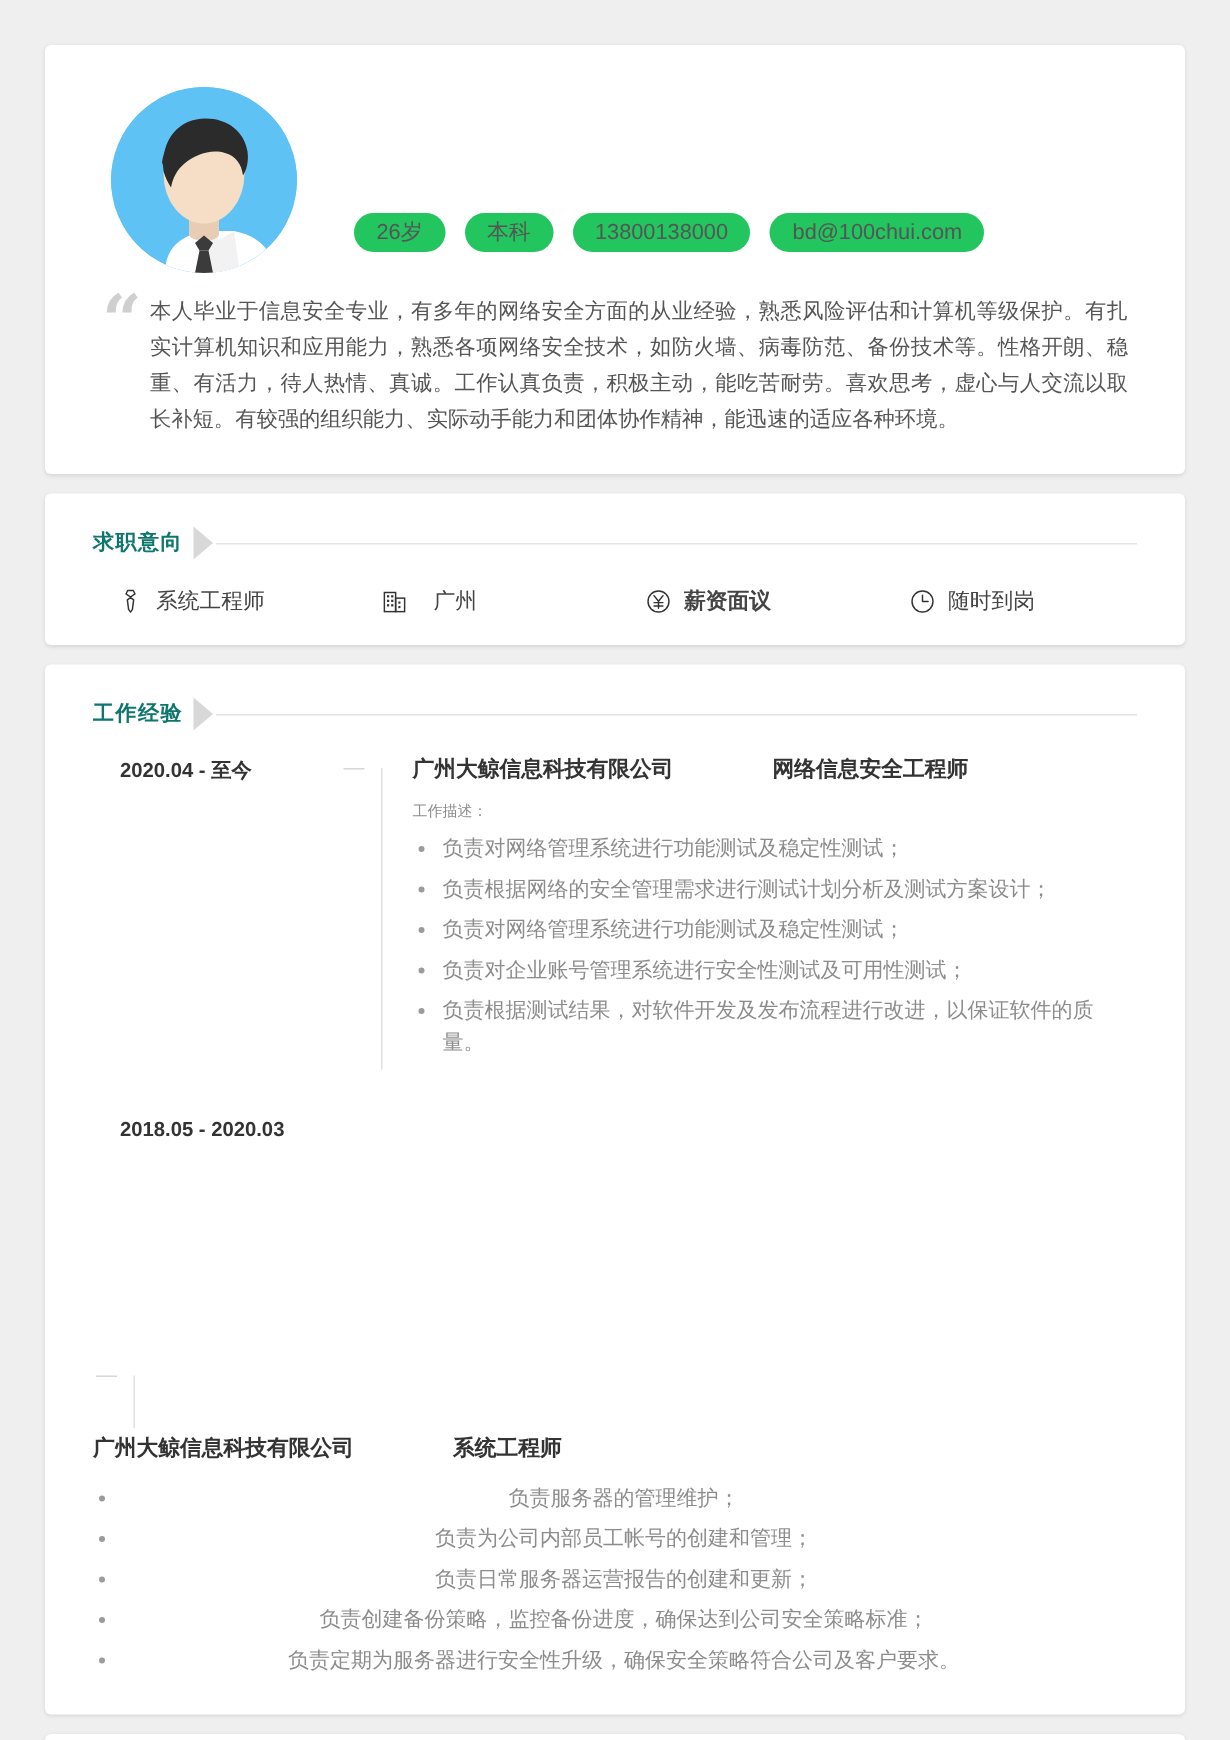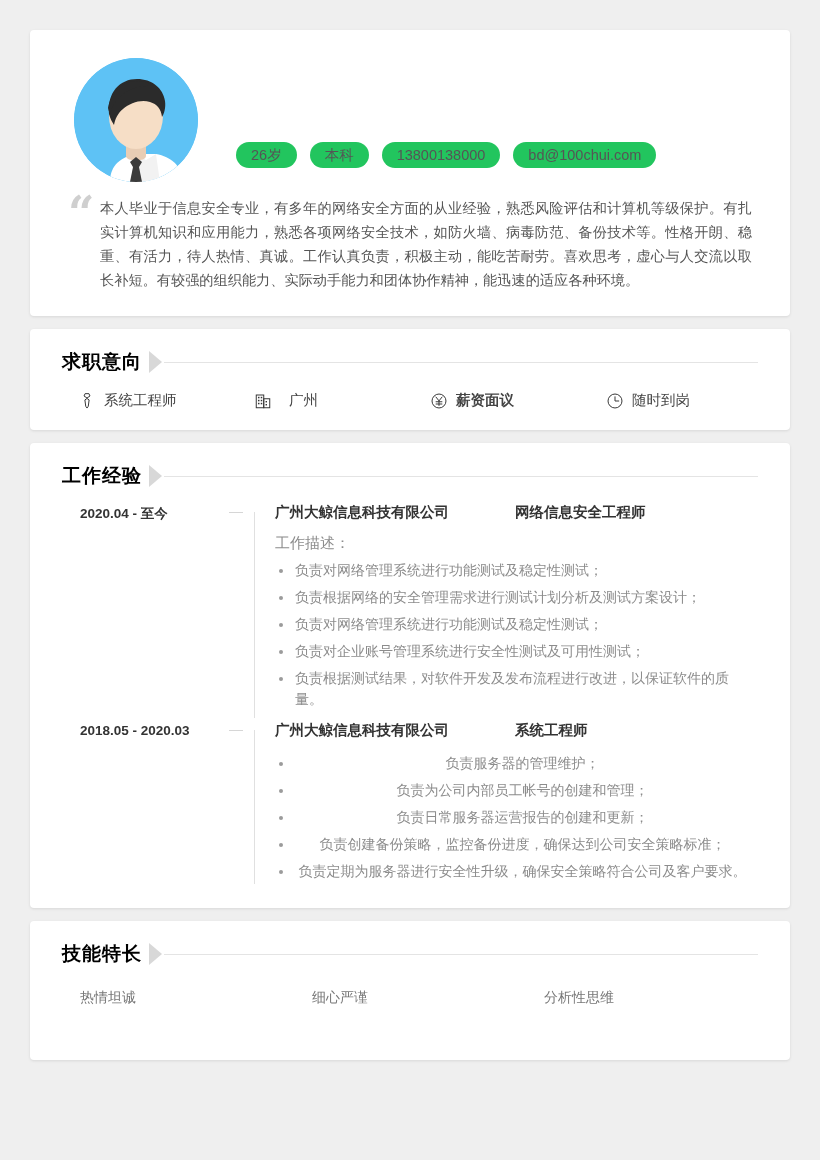--- a/index.html
+++ b/index.html
@@ -46,21 +46,21 @@
   }
   .qtext {
     font-size:14.2px; line-height:24px; color:#555;
     text-align:justify; padding-right:6px;
   }
 
   
   .sec { padding:18px 32px 20px 32px; }
   .sec-head { display:flex; align-items:center; height:30px; margin-bottom:4px; }
   .sec-title {
-    font-size:19px; font-weight:bold; color:#000000;
+    font-size:14px; font-weight:bold; color:#0f766e;
     letter-spacing:1px; white-space:nowrap;
   }
   .sec-tri {
     width:0; height:0; margin-left:7px;
     border-top:11px solid transparent;
     border-bottom:11px solid transparent;
     border-left:13px solid #d8d8d8;
     flex:0 0 auto;
   }
   .sec-line { flex:1 1 auto; height:1px; background:#e4e4e4; margin-left:2px; }
@@ -89,21 +89,21 @@
   }
   .entry-conn .vline {
     position:absolute; top:9px; left:27px; width:1px; bottom:-2px; background:#e0e0e0;
   }
   .entry:last-child .entry-conn .vline { bottom:4px; }
   .entry-body { flex:1 1 auto; padding-right:8px; }
   .entry-line1 { display:flex; align-items:baseline; }
   .org { font-size:14.5px; font-weight:bold; color:#333; flex:0 0 240px; }
   .role { font-size:14.5px; font-weight:bold; color:#333; }
   .sub { font-size:14px; color:#8c8c8c; margin-top:11px; line-height:22px; }
-  .desc-label { font-size:15px; color:#8c8c8c; margin-top:12px; }
+  .desc-label { font-size:10px; color:#8c8c8c; margin-top:12px; }
   ul.bullets { list-style:none; margin-top:7px; }
   ul.bullets li {
     font-size:14px; color:#8c8c8c; line-height:21px;
     padding-left:20px; position:relative; margin-bottom:6px;
   }
   ul.bullets li:before {
     content:""; position:absolute; left:4px; top:9px;
     width:4px; height:4px; background:#9b9b9b; border-radius:50%;
   }
 
@@ -228,21 +228,21 @@
         <ul class="bullets">
           <li>负责对网络管理系统进行功能测试及稳定性测试；</li>
           <li>负责根据网络的安全管理需求进行测试计划分析及测试方案设计；</li>
           <li>负责对网络管理系统进行功能测试及稳定性测试；</li>
           <li>负责对企业账号管理系统进行安全性测试及可用性测试；</li>
           <li>负责根据测试结果，对软件开发及发布流程进行改进，以保证软件的质量。</li>
         </ul>
       </div>
     </div>
 
-    <div class="entry" style="margin-top:5px;">
+    <div class="entry" style="margin-top:32px;flex-direction:column;">
       <div class="entry-date">2018.05 - 2020.03</div>
       <div class="entry-conn">
         <span class="hdash"></span>
         <span class="vline"></span>
       </div>
       <div class="entry-body">
         <div class="entry-line1">
           <span class="org">广州大鲸信息科技有限公司</span>
           <span class="role">系统工程师</span>
         </div>

